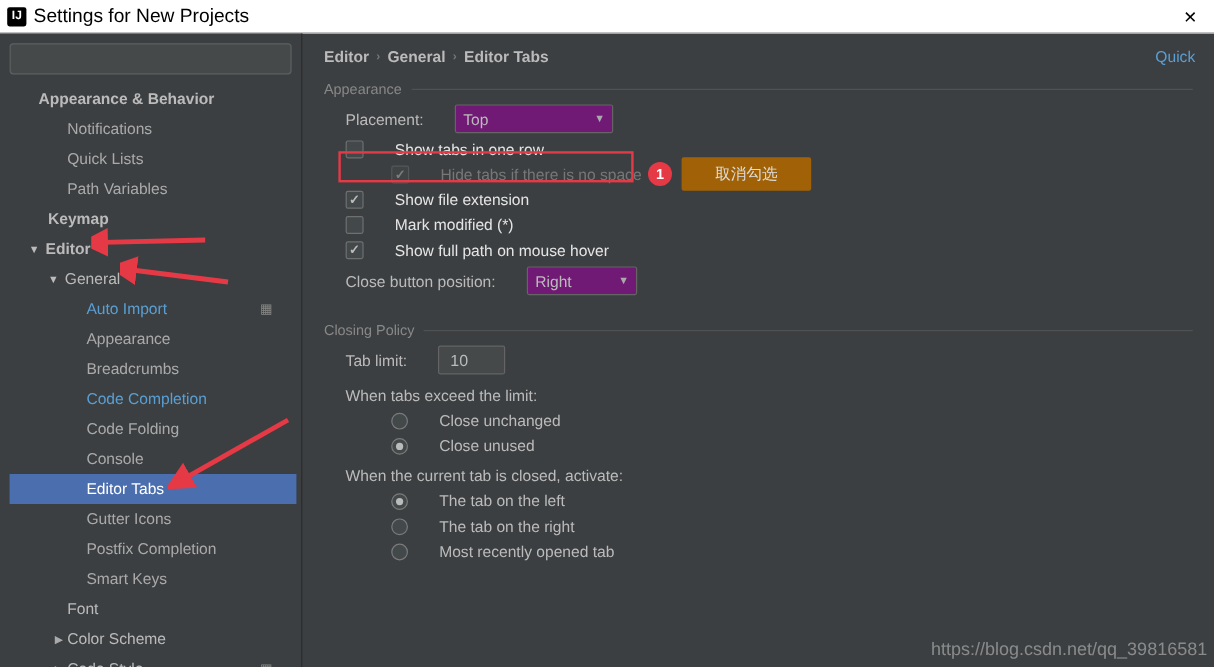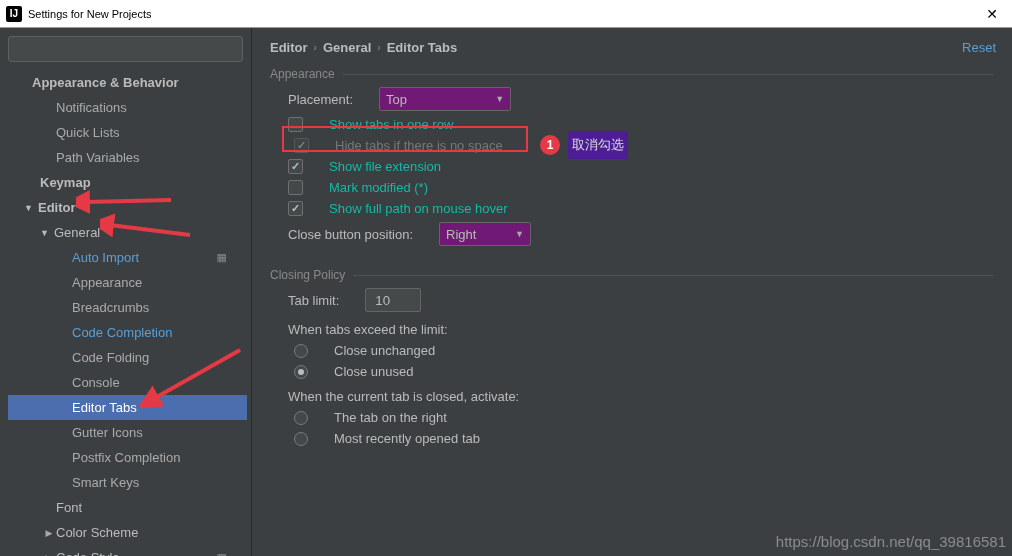--- a/index.html
+++ b/index.html
@@ -1,20 +1,20 @@
 <!DOCTYPE html>
 <html><head>
 <meta charset="utf-8">
 <style>
   * { box-sizing: border-box; margin: 0; padding: 0; font-family: "Segoe UI", Arial, sans-serif; }
   body { width: 1012px; height: 556px; background: #3c3f41; color: #bbbbbb; font-size: 13px; overflow: hidden; position: relative; }
   
   .titlebar { background: #fff; color: #000; height: 28px; display: flex; align-items: center; padding: 0 6px; border-bottom: 1px solid #999; }
   .titlebar .app-icon { width: 16px; height: 16px; background: #000; color: #fff; font-size: 10px; font-weight: bold; display: flex; align-items: center; justify-content: center; margin-right: 6px; border-radius: 2px; }
-  .titlebar .title { flex: 1; font-size: 11px; }
+  .titlebar .title { flex: 1; font-size: 16px; }
   .titlebar .close { width: 28px; height: 28px; display: flex; align-items: center; justify-content: center; font-size: 14px; cursor: pointer; }
   
   .main { display: flex; height: 528px; }
   
   .sidebar { width: 252px; background: #3c3f41; padding: 8px 4px; border-right: 1px solid #2b2b2b; }
   .search-wrap { padding: 0 4px 8px 4px; }
   .search { width: 100%; height: 26px; background: #45494a; border: 1px solid #5e6060; border-radius: 3px; color: #bbb; padding: 0 6px 0 24px; position: relative; }
   .search-box { position: relative; }
   .search-box .mag { position: absolute; left: 8px; top: 5px; color: #888; font-size: 13px; }
   
@@ -31,42 +31,42 @@
   .tree-item { position: relative; }
   
   .content { flex: 1; padding: 12px 18px; overflow: hidden; }
   .breadcrumb { color: #bbbbbb; font-weight: bold; display: flex; align-items: center; gap: 6px; margin-bottom: 12px; font-size: 13px; }
   .breadcrumb .sep { color: #777; font-size: 10px; }
   .reset { position: absolute; right: 16px; top: 40px; color: #5a9fd4; font-size: 13px; cursor: pointer; }
   
   .section-title { color: #888; font-size: 12px; margin: 8px 0 6px 0; display:flex; align-items:center; gap:8px; }
   .section-title::after { content: ""; flex:1; height:1px; background:#515151; }
   .form-row { display: flex; align-items: center; margin: 6px 0 6px 18px; gap: 26px; }
-  .form-row.indent2 { margin-left: 24px; }
+  .form-row.indent2 { margin-left: 56px; }
   
   select, .select { background: #701a75; border: 1px solid #646464; color: #bbb; height: 24px; width: 132px; padding: 0 6px; border-radius: 2px; cursor: pointer; }
   .select { display: flex; align-items: center; justify-content: space-between; }
   .select .caret { font-size: 9px; color: #aaa; }
   
   input[type=text] { background: #45494a; border: 1px solid #646464; color: #bbb; height: 24px; width: 56px; padding: 0 9px; border-radius: 2px; }
   
   .checkbox { width: 15px; height: 15px; border: 1px solid #6f6f6f; border-radius: 2px; display: flex; align-items: center; justify-content: center; background: #43494a; cursor: pointer; flex-shrink:0; }
   .checkbox.checked::after { content: "✓"; color: #bbbbbb; font-size: 11px; font-weight: bold; }
   .checkbox.disabled { opacity: 0.5; }
-  .cb-label { color: #14b8a6; }
+  .cb-label { color: #e5e5e5; }
   .cb-label.disabled { color: #777; }
   
   .radio { width: 14px; height: 14px; border: 1px solid #7a7a7a; border-radius: 50%; display: flex; align-items: center; justify-content: center; background: #43494a; cursor: pointer; flex-shrink:0; }
   .radio.checked::after { content: ""; width: 6px; height: 6px; background: #bbbbbb; border-radius: 50%; }
   
   .red-box { position: absolute; border: 2px solid #e63946; pointer-events: none; }
   
   .badge { width: 20px; height: 20px; background: #e63946; color: #fff; border-radius: 50%; display: flex; align-items: center; justify-content: center; font-size: 12px; font-weight: bold; }
   
-  .tooltip { background: #4c1d95; color: #ddd; padding: 5px 4px; border-radius: 2px; font-size: 13px; }
+  .tooltip { background: #a16207; color: #ddd; padding: 5px 28px; border-radius: 2px; font-size: 13px; }
   
   .watermark { position: absolute; right: 6px; bottom: 6px; color: #aaa; font-size: 15px; opacity: 0.7; font-family: sans-serif; }
   
   .arrow-annot { position: absolute; pointer-events: none; }
 </style>
 </head>
 <body>
 
 <div class="titlebar">
   <div class="app-icon">IJ</div>
@@ -155,21 +155,21 @@
   </div>
 
   <div class="content">
     <div class="breadcrumb">
       <span>Editor</span>
       <span class="sep">›</span>
       <span>General</span>
       <span class="sep">›</span>
       <span>Editor Tabs</span>
     </div>
-    <div class="reset">Reset</div>
+    <div class="reset">Quick</div>
 
     <div class="section-title">Appearance</div>
 
     <div class="form-row">
       <span>Placement:</span>
       <div class="select">
         <span>Top</span>
           <span class="caret">▼</span>
       </div>
     </div>
@@ -222,20 +222,24 @@
       <div class="radio"></div>
       <span>Close unchanged</span>
     </div>
     <div class="form-row indent2">
       <div class="radio checked"></div>
       <span>Close unused</span>
     </div>
 
     <div class="form-row" style="margin-top:10px">
       <span>When the current tab is closed, activate:</span>
+    </div>
+    <div class="form-row indent2">
+      <div class="radio checked"></div>
+      <span>The tab on the left</span>
     </div>
     <div class="form-row indent2">
       <div class="radio"></div>
       <span>The tab on the right</span>
     </div>
     <div class="form-row indent2">
       <div class="radio"></div>
       <span>Most recently opened tab</span>
     </div>
   </div>

